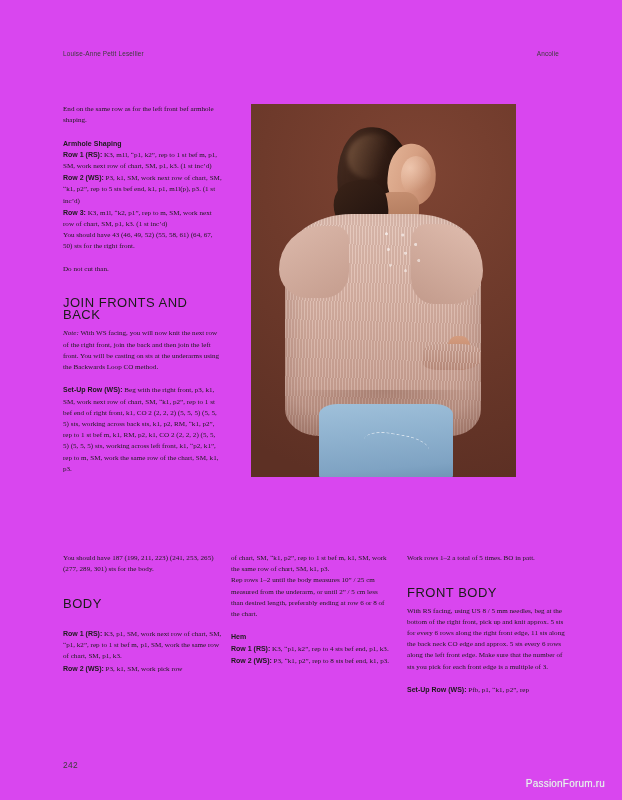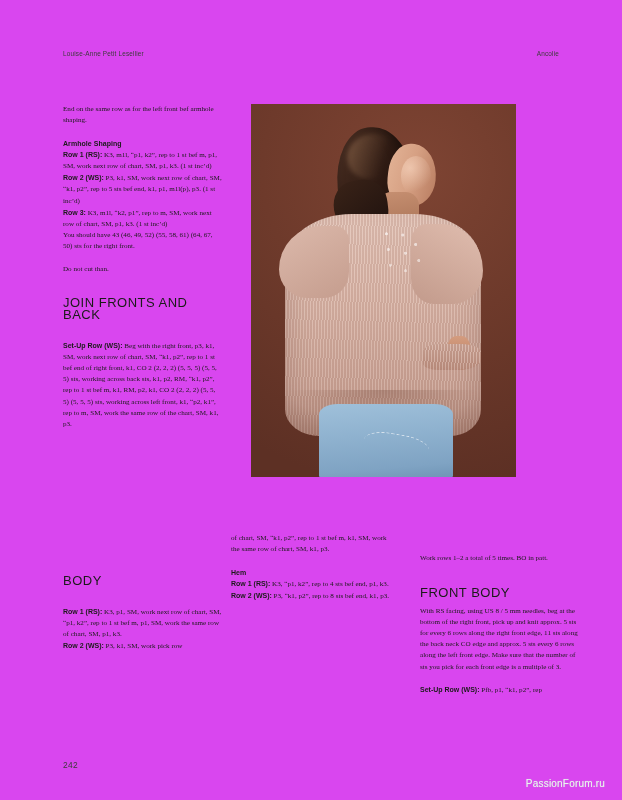--- a/index.html
+++ b/index.html
@@ -225,22 +225,22 @@
     line-height: 12px;
   }
   .run-label {
     font-family: "Liberation Sans", "DejaVu Sans", sans-serif;
     font-size: 7.0px;
     font-weight: bold;
   }
   .it { font-style: italic; }
 
   #col1 { left: 63px; top: 104px;  width: 159px; }
-  #col2 { left: 231px; top: 533px; width: 159px; }
-  #col3 { left: 420px; top: 553px; width: 159px; }
+  #col2 { left: 231px; top: 553px; width: 159px; }
+  #col3 { left: 407px; top: 553px; width: 159px; }
   #col1b { left: 63px; top: 553px; width: 159px; }
 
   
   .folio {
     position: absolute;
     left: 63px;
     top: 760px;
     font-family: "Liberation Sans", "DejaVu Sans", sans-serif;
     font-size: 8.4px;
     color: #3b3b39;
@@ -295,36 +295,39 @@
     <p><span class="run-label">Row 1 (RS):</span><span> K3, m1l, “p1, k2”, rep to 1 st bef m, p1, SM, work next row of chart, SM, p1, k3. (1 st inc’d)</span></p>
     <p><span class="run-label">Row 2 (WS):</span><span> P3, k1, SM, work next row of chart, SM, “k1, p2”, rep to 5 sts bef end, k1, p1, m1l(p), p3. (1 st inc’d)</span></p>
     <p><span class="run-label">Row 3:</span><span> K3, m1l, “k2, p1”, rep to m, SM, work next row of chart, SM, p1, k3. (1 st inc’d)</span></p>
     <p>You should have 43 (46, 49, 52) (55, 58, 61) (64, 67, 50) sts for the right front.</p>
     <div class="spacer"></div>
     <p>Do not cut than.</p>
     <div class="spacer"></div>
     <div class="spacer"></div>
     <p class="sec">JOIN FRONTS AND BACK</p>
     <div class="spacer-sm"></div>
+    <p><span class="it">Note:</span><span> With WS facing, you will now knit the next row of the right front, join the back and then join the left front. You will be casting on sts at the underarms using the Backwards Loop CO method.</span></p>
     <div class="spacer"></div>
     <p><span class="run-label">Set-Up Row (WS):</span><span> Beg with the right front, p3, k1, SM, work next row of chart, SM, “k1, p2”, rep to 1 st bef end of right front, k1, CO 2 (2, 2, 2) (5, 5, 5) (5, 5, 5) sts, working across back sts, k1, p2, RM, “k1, p2”, rep to 1 st bef m, k1, RM, p2, k1, CO 2 (2, 2, 2) (5, 5, 5) (5, 5, 5) sts, working across left front, k1, “p2, k1”, rep to m, SM, work the same row of the chart, SM, k1, p3.</span></p>
   </div>
 
   <div class="col" id="col1b">
+    <p>You should have 187 (199, 211, 223) (241, 253, 265) (277, 289, 301) sts for the body.</p>
     <div class="spacer"></div>
     <div class="spacer"></div>
     <p class="sec">BODY</p>
     <div class="spacer-sm"></div>
     <div class="spacer"></div>
     <p><span class="run-label">Row 1 (RS):</span><span> K3, p1, SM, work next row of chart, SM, “p1, k2”, rep to 1 st bef m, p1, SM, work the same row of chart, SM, p1, k3.</span></p>
     <p><span class="run-label">Row 2 (WS):</span><span> P3, k1, SM, work pick row</span></p>
   </div>
 
   <div class="col" id="col2">
     <p>of chart, SM, “k1, p2”, rep to 1 st bef m, k1, SM, work the same row of chart, SM, k1, p3.</p>
+    <p>Rep rows 1–2 until the body measures 10” / 25 cm measured from the underarm, or until 2” / 5 cm less than desired length, preferably ending at row 6 or 8 of the chart.</p>
     <div class="spacer"></div>
     <p class="sub">Hem</p>
     <p><span class="run-label">Row 1 (RS):</span><span> K3, “p1, k2”, rep to 4 sts bef end, p1, k3.</span></p>
     <p><span class="run-label">Row 2 (WS):</span><span> P3, “k1, p2”, rep to 8 sts bef end, k1, p3.</span></p>
   </div>
 
   <div class="col" id="col3">
     <p>Work rows 1–2 a total of 5 times. BO in patt.</p>
     <div class="spacer"></div>
     <div class="spacer"></div>

